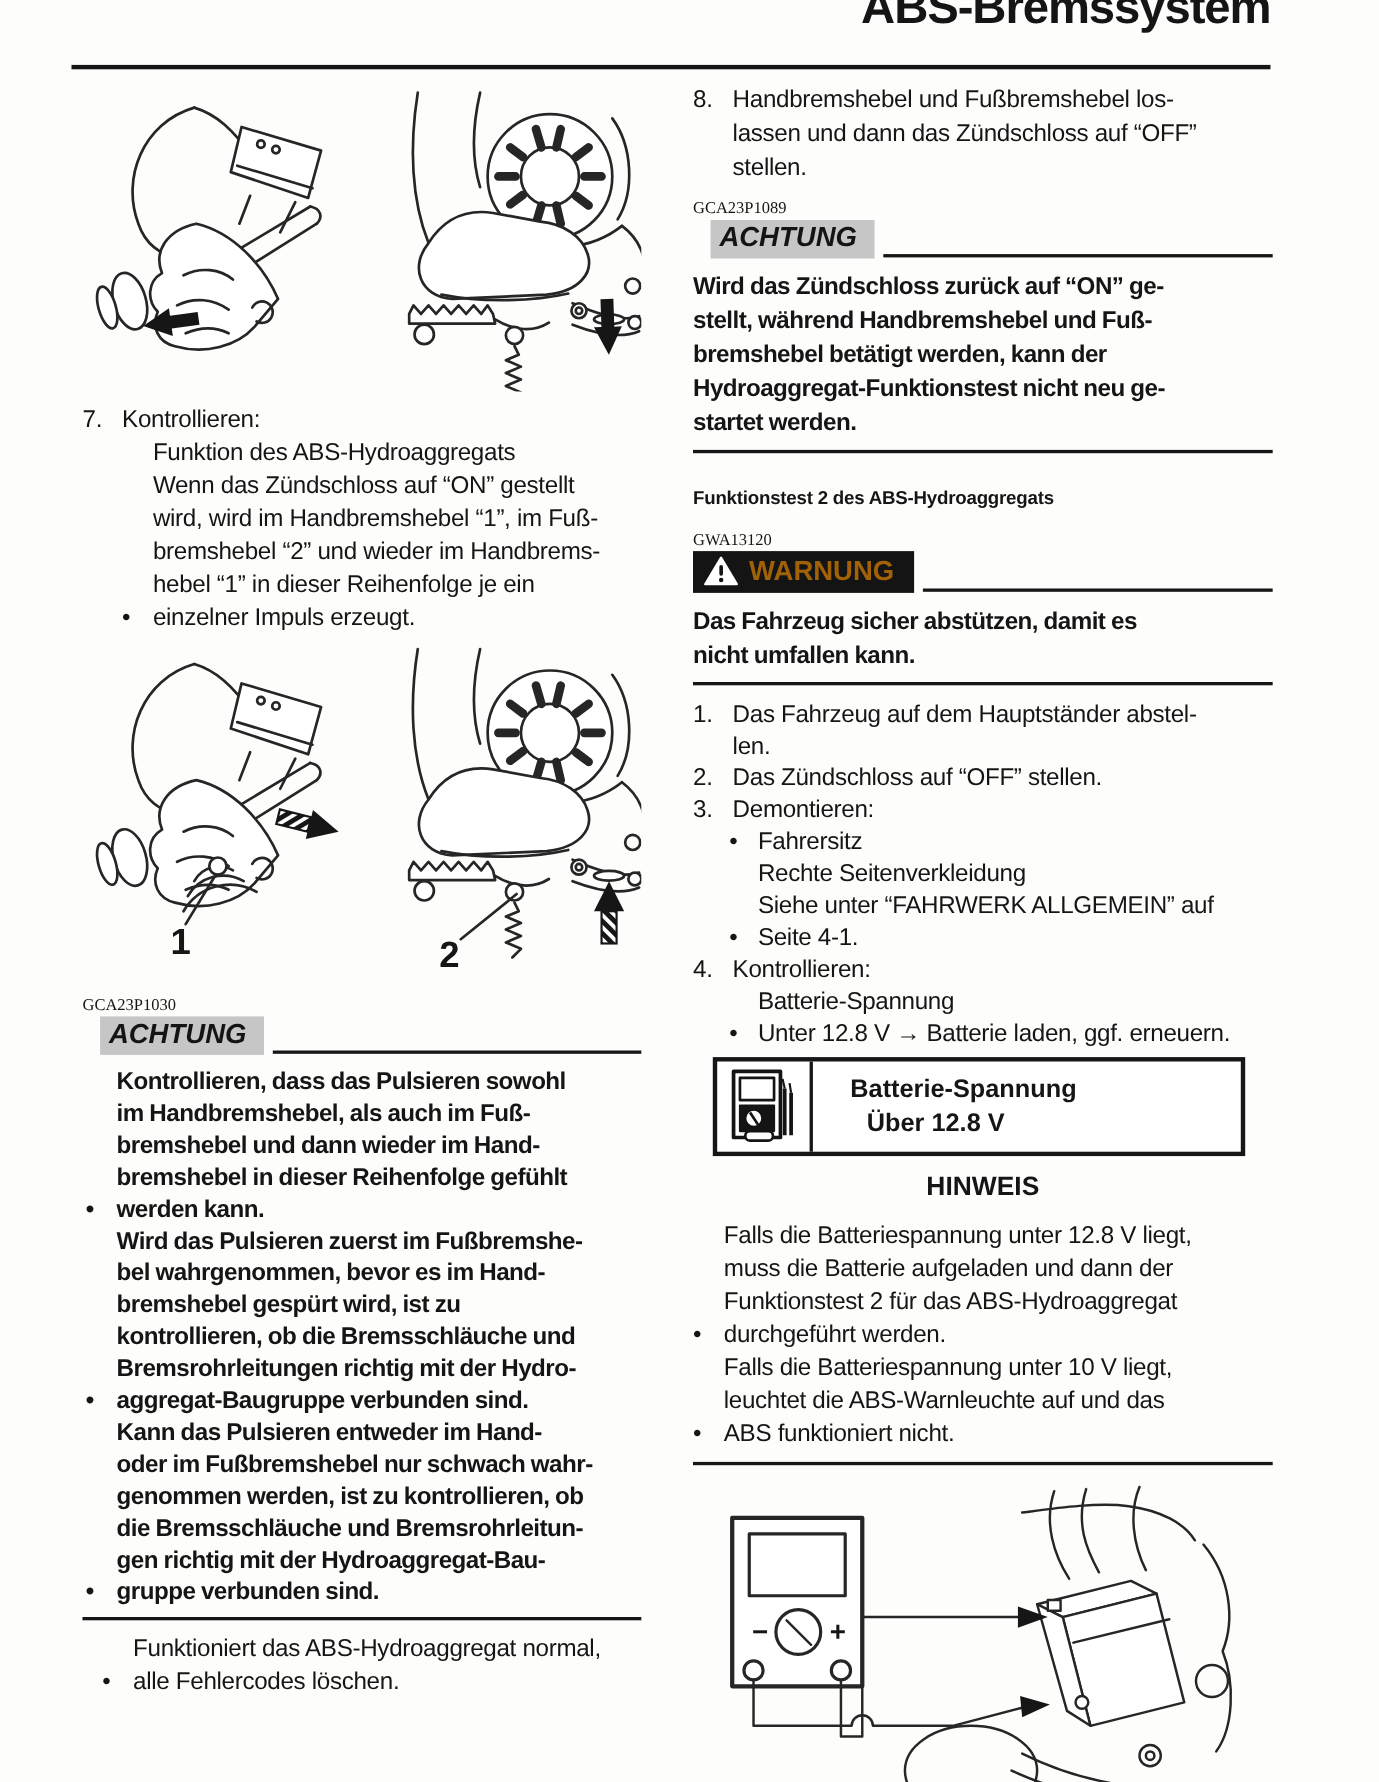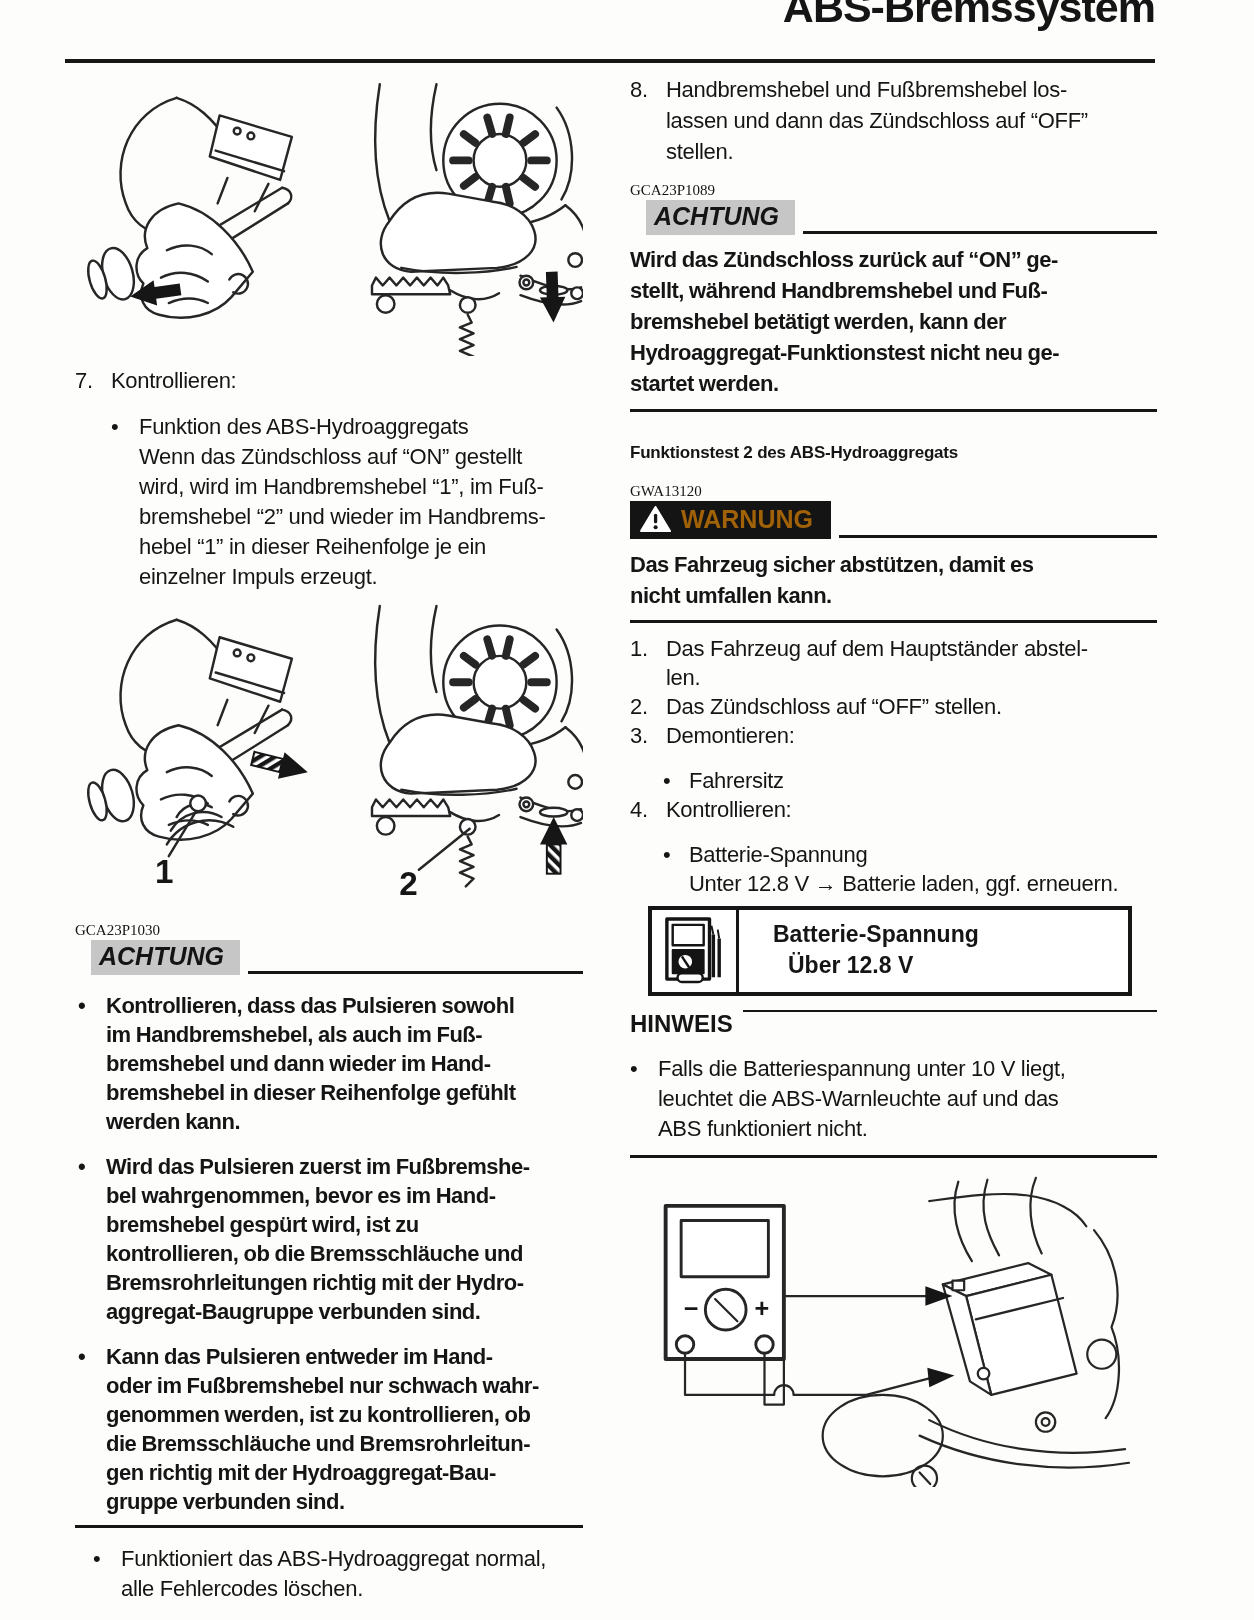--- a/index.html
+++ b/index.html
@@ -18,21 +18,21 @@
   .col{position:absolute;}
   .col-left{top:82px;left:75px;width:508px;}
   .col-right{top:74px;left:630px;width:527px;}
   .fig{display:block;}
   .fig svg{display:block;}
   
   .step{display:flex;align-items:flex-start;}
   .step-no{flex:none;width:36px;}
   .step-text{flex:1;}
   
-  .bullet{display:flex;align-items:flex-start;margin-top:16px;}
+  .bullet{display:flex;align-items:flex-end;}
   .bullet .dot{flex:none;width:28px;}
   .bullet .dot::before{content:"\2022";}
   .bullet .btext{flex:1;}
   .sub{margin-left:33px;}
   .sub .bullet .dot{width:26px;}
   
   .refcode{font-size:15px;line-height:17px;letter-spacing:0;margin-top:15px;font-family:Liberation Serif, serif;}
   
   .caut-hdr{display:flex;align-items:flex-end;margin:1px 0 9px 16px;}
   .caut-label{
@@ -40,21 +40,21 @@
     font-size:25px;line-height:27px;padding:3px 16px 5px 8px;letter-spacing:0;
   }
   .hdr-line{flex:1;border-bottom:3px solid #161616;margin-left:8px;margin-bottom:1px;}
   
   .warn-hdr{display:flex;align-items:flex-end;margin:1px 0 10px 0;}
   .warn-label{
     background:#141414;color:#a16207;font-weight:bold;font-size:25px;line-height:27px;
     padding:4px 18px 5px 9px;display:flex;align-items:center;gap:9px;letter-spacing:0;
   }
   
-  .note-hdr{display:flex;align-items:flex-start;margin:14px 0 8px 0;}
+  .note-hdr{display:flex;align-items:center;margin:14px 0 8px 0;flex-direction:column;}
   .note-label{font-weight:bold;font-size:24px;line-height:28px;letter-spacing:0;}
   .note-line{flex:1;border-bottom:2.5px solid #161616;margin-left:10px;margin-bottom:5px;}
   .rule{border-top:3px solid #161616;}
   .bold{font-weight:bold;}
   .b-tight{line-height:29px;letter-spacing:-0.5px;word-spacing:-0.5px;}
   .steps-tight{line-height:29px;}
   
   .spec-box{display:flex;border:4px solid #161616;background:#fff;margin:8px 25px 0 18px;}
   .spec-icon{flex:none;width:80px;border-right:3px solid #161616;display:flex;align-items:center;justify-content:center;padding:5px 2px;}
   .spec-text{flex:1;padding:9px 10px 9px 34px;font-weight:bold;font-size:23px;line-height:31px;letter-spacing:0;}
@@ -261,20 +261,26 @@
     </div>
     <div class="step">
       <div class="step-no">3.</div>
       <div class="step-text pre">Demontieren:</div>
     </div>
     <div class="sub">
       <div class="bullet">
           <span class="dot"></span>
         <span class="btext pre">Fahrersitz</span>
         </div>
+      <div class="bullet">
+          <span class="dot"></span>
+        <span class="btext pre">Rechte Seitenverkleidung
+Siehe unter “FAHRWERK ALLGEMEIN” auf
+Seite 4-1.</span>
+        </div>
     </div>
     <div class="step">
       <div class="step-no">4.</div>
       <div class="step-text pre">Kontrollieren:</div>
     </div>
     <div class="sub">
       <div class="bullet">
           <span class="dot"></span>
         <span class="btext pre">Batterie-Spannung
 Unter 12.8 V → Batterie laden, ggf. erneuern.</span>
@@ -303,20 +309,27 @@
     </div>
   </div>
 
   <div class="note-hdr">
     <span class="note-label">HINWEIS</span>
     <span class="note-line"></span>
   </div>
   <div>
     <div class="bullet">
         <span class="dot"></span>
+      <span class="btext pre">Falls die Batteriespannung unter 12.8 V liegt,
+muss die Batterie aufgeladen und dann der
+Funktionstest 2 für das ABS-Hydroaggregat
+durchgeführt werden.</span>
+      </div>
+    <div class="bullet">
+        <span class="dot"></span>
       <span class="btext pre">Falls die Batteriespannung unter 10 V liegt,
 leuchtet die ABS-Warnleuchte auf und das
 ABS funktioniert nicht.</span>
       </div>
   </div>
   <div class="rule" style="margin:11px 0 0 0"></div>
 
   <div class="fig" style="margin:14px 0 0 8px">
     <svg width="505" height="315" viewBox="0 0 520 325">
       <g stroke="#262626" stroke-width="2.3" fill="none" stroke-linecap="round" stroke-linejoin="round">

